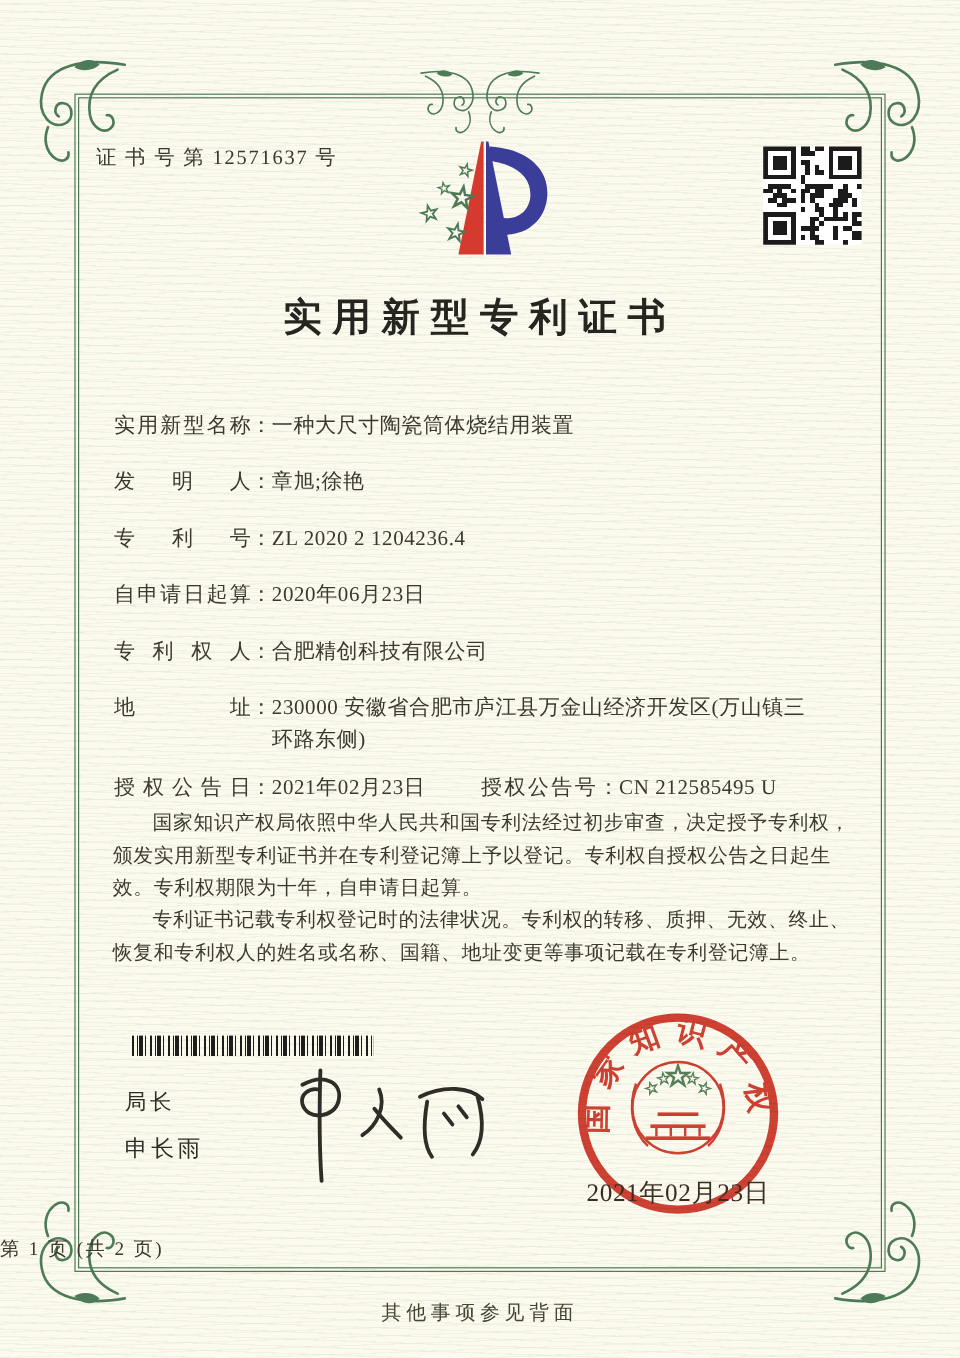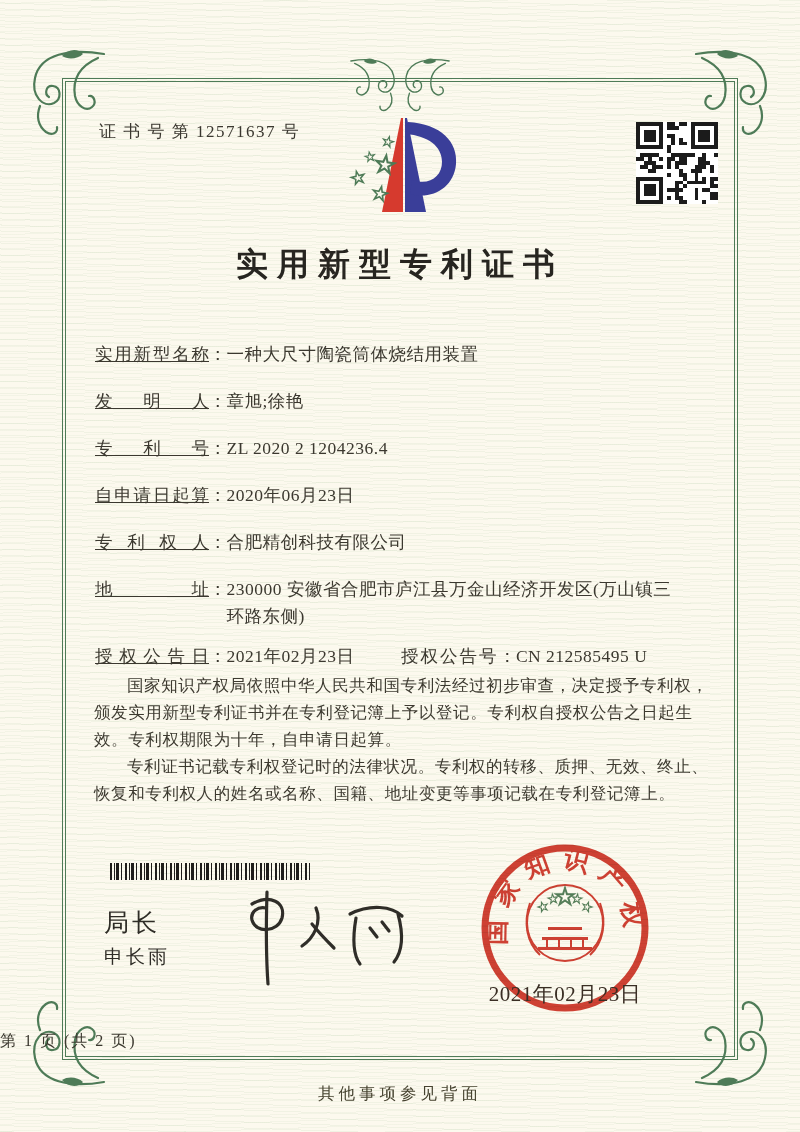--- a/index.html
+++ b/index.html
@@ -17,51 +17,51 @@
     color:#3b382f;
   }
   .frame {
     position:absolute; left:62px; top:78px; width:676px; height:982px;
     border:4px double #4e7b57;
   }
   .ornaments { position:absolute; left:0; top:0; width:800px; height:1132px; pointer-events:none; }
   .ornaments path { stroke:#4e7b57; stroke-width:2.2; fill:none; stroke-linecap:round; }
   .ornaments .leaf { fill:#4e7b57; stroke:none; }
 
-  .cert-no { position:absolute; left:99px; top:120px; font-size:17px; letter-spacing:1.5px; color:#3a372f; }
+  .cert-no { position:absolute; left:80px; top:120px; font-size:17px; letter-spacing:1.5px; color:#3a372f; }
 
   .logo { position:absolute; left:336px; top:108px; }
   .qr   { position:absolute; left:636px; top:122px; }
 
   .title {
     position:absolute; left:0; top:243px; width:100%;
     text-align:center; font-size:32px; font-weight:700; letter-spacing:9px; color:#272520;
   }
 
   .fields { position:absolute; left:95px; top:341px; width:616px; font-size:17.5px; }
   .frow { line-height:27px; margin-bottom:20px; white-space:nowrap; }
   .frow.addr { white-space:normal; margin-bottom:13px; }
-  .fl { display:inline-block; width:114px; text-align:justify; text-align-last:justify;text-decoration:underline; }
+  .fl { display:inline-block; width:114px; text-align:justify; text-align-last:justify; }
   .fl2 { display:inline-block; margin-left:42px; letter-spacing:2px; }
   .fv { letter-spacing:0.5px;text-align:center; }
   .fv-wrap { display:inline-block; width:452px; vertical-align:top; letter-spacing:0.5px; }
 
   .paras { position:absolute; left:94px; top:672px; width:615px; font-size:16.5px; line-height:27px; color:#3d3a30; letter-spacing:0.6px; }
   .paras p { text-indent:2em; margin:0; }
 
   .barcode {
     position:absolute; left:110px; top:863px; width:201px; height:17px;
     background:repeating-linear-gradient(90deg,
       #1f1d1b 0 2px, transparent 2px 4px,
       #1f1d1b 4px 5px, transparent 5px 6px,
       #1f1d1b 6px 9px, transparent 9px 11px,
       #1f1d1b 11px 12px, transparent 12px 15px);
   }
 
-  .director-title { position:absolute; left:104px; top:906px; font-size:25px; letter-spacing:3px; color:#2e2c26;text-align:center; }
+  .director-title { position:absolute; left:104px; top:906px; font-size:18px; letter-spacing:3px; color:#2e2c26;text-align:center; }
   .director-name  { position:absolute; left:104px; top:944px; font-size:19px; letter-spacing:3px; color:#2e2c26; }
   .sig { position:absolute; left:212px; top:886px; }
   .sig path { stroke:#2f2d28; stroke-width:3.2; fill:none; stroke-linecap:round; stroke-linejoin:round; }
 
   .seal { position:absolute; left:478px; top:841px; mix-blend-mode:multiply; opacity:0.95; }
   .seal .ring { stroke:#cf382b; stroke-width:7; fill:none; }
   .seal .em { stroke:#cf382b; stroke-width:2; fill:none; }
   .seal .emf { fill:#cf382b; stroke:none; }
   .seal text { fill:#cf382b; font-size:25px; font-weight:bold; letter-spacing:11px;
                font-family:"Liberation Serif","DejaVu Serif",serif; }

